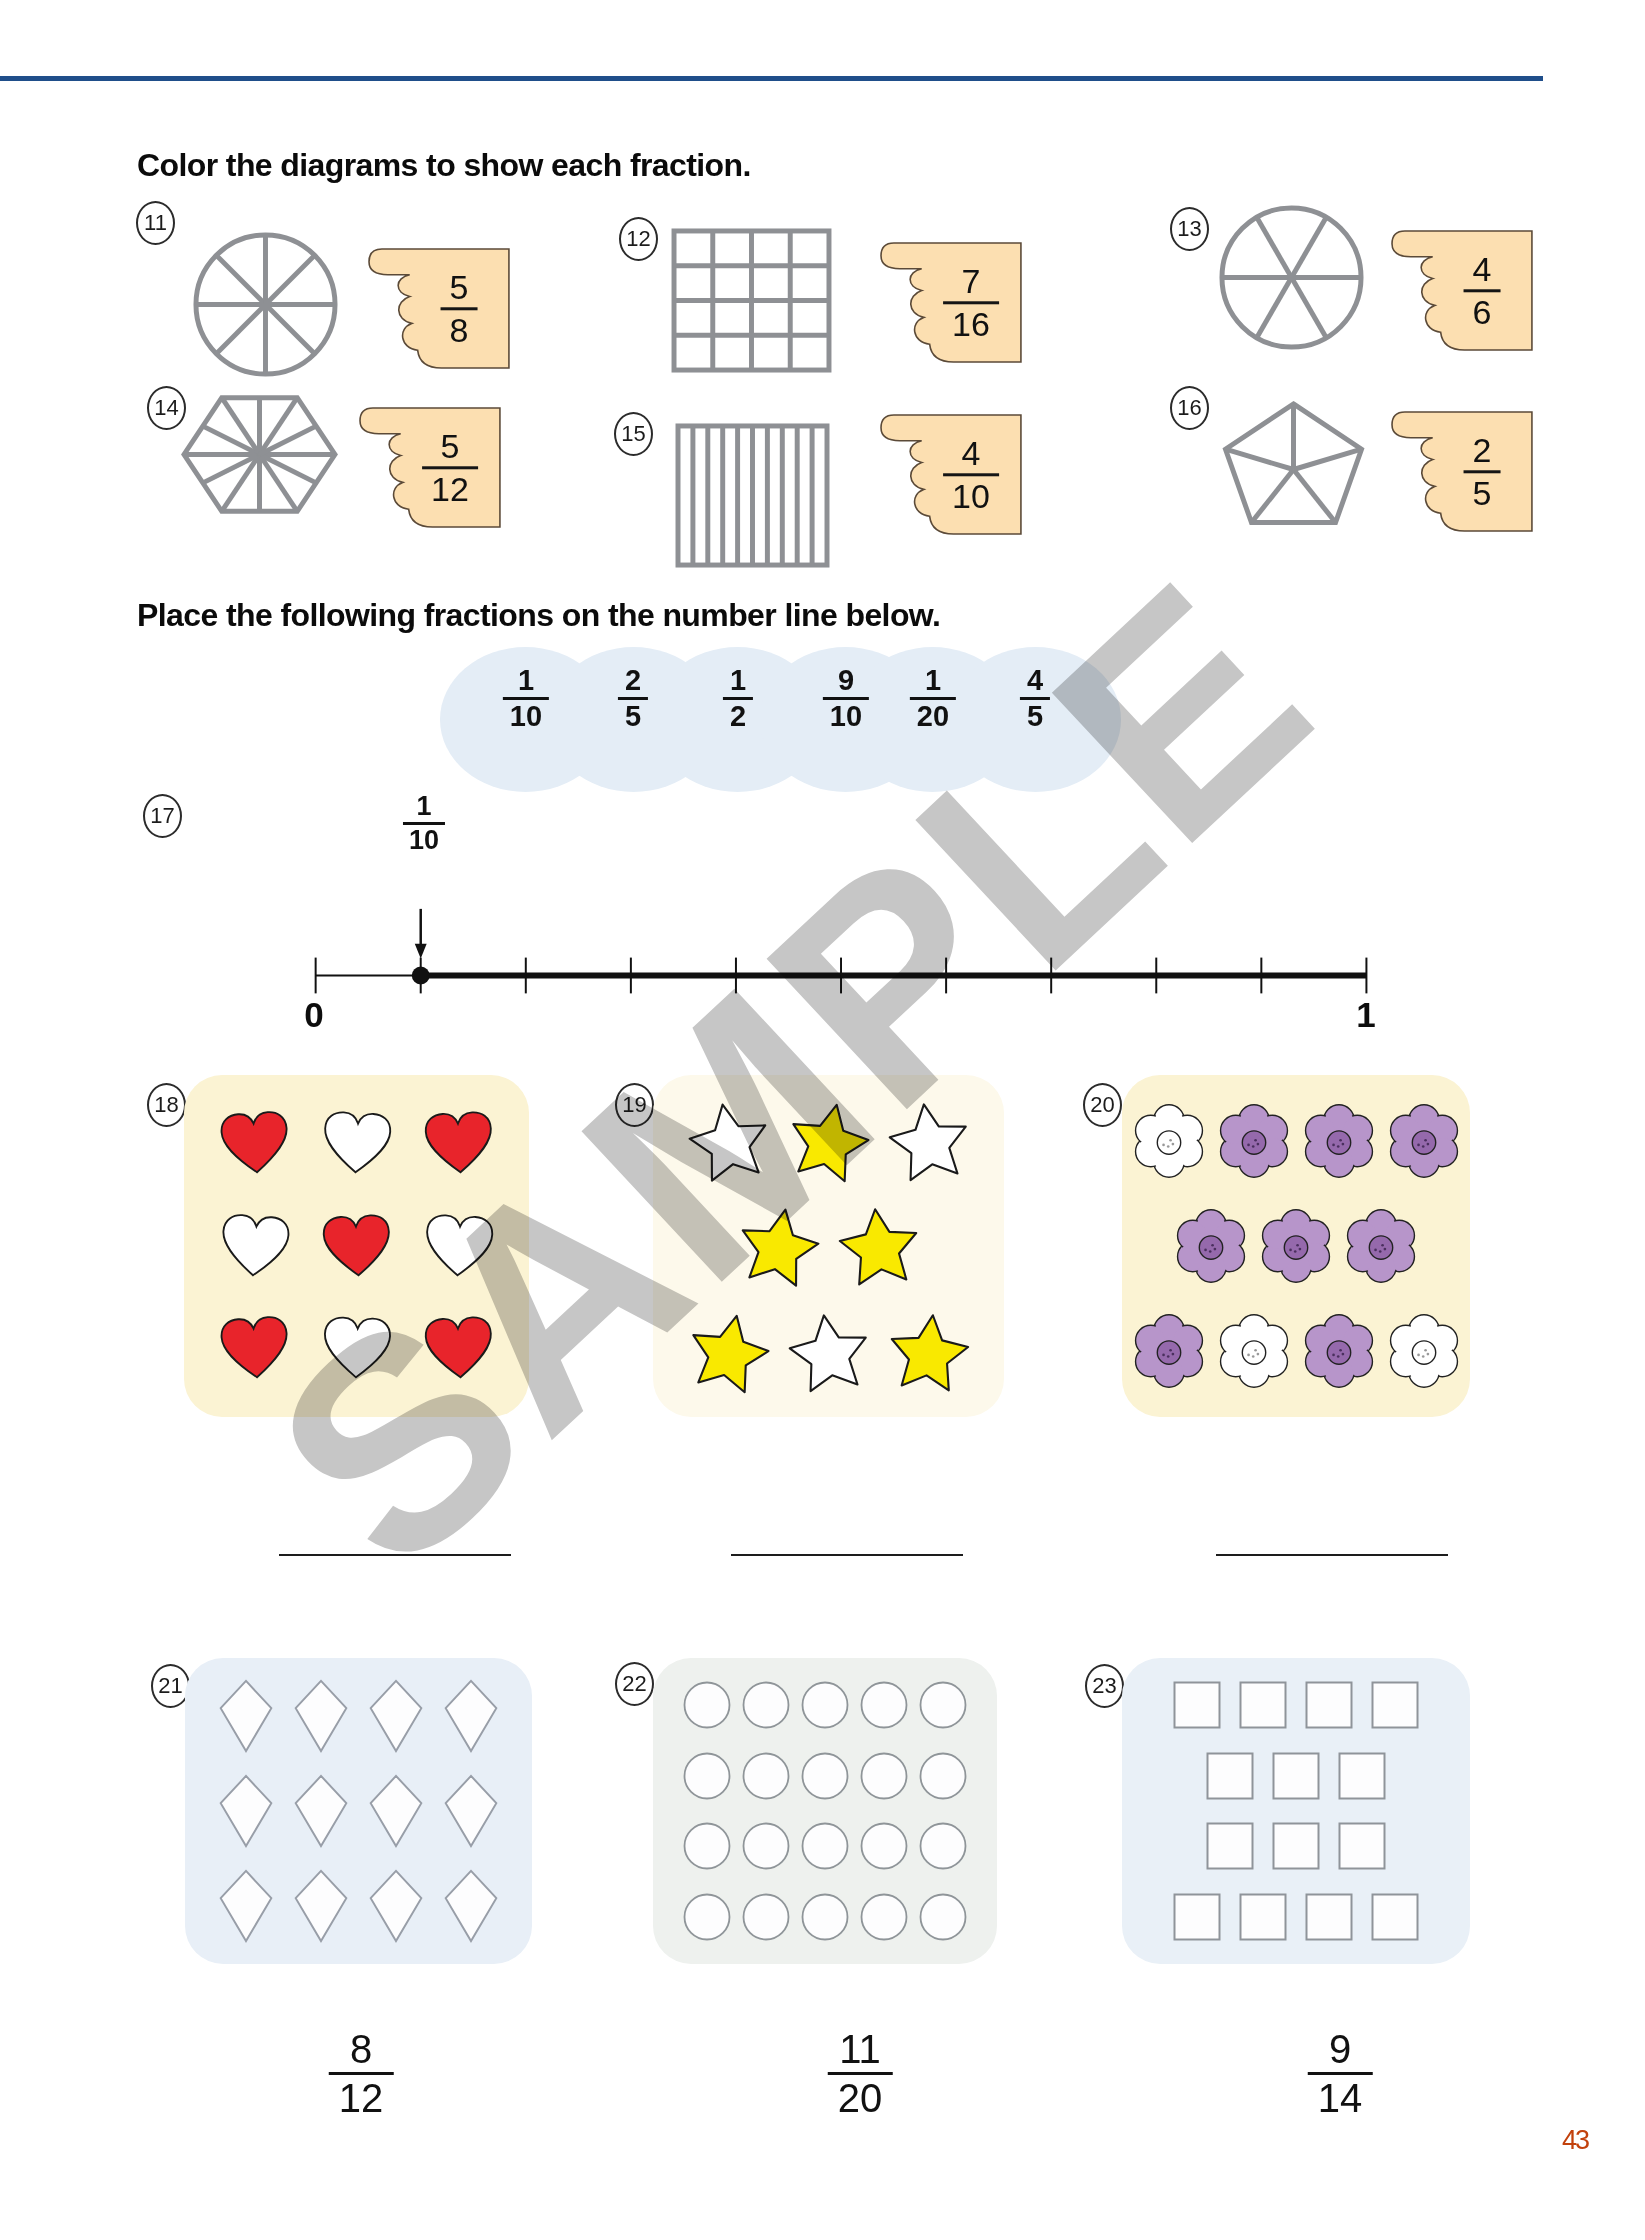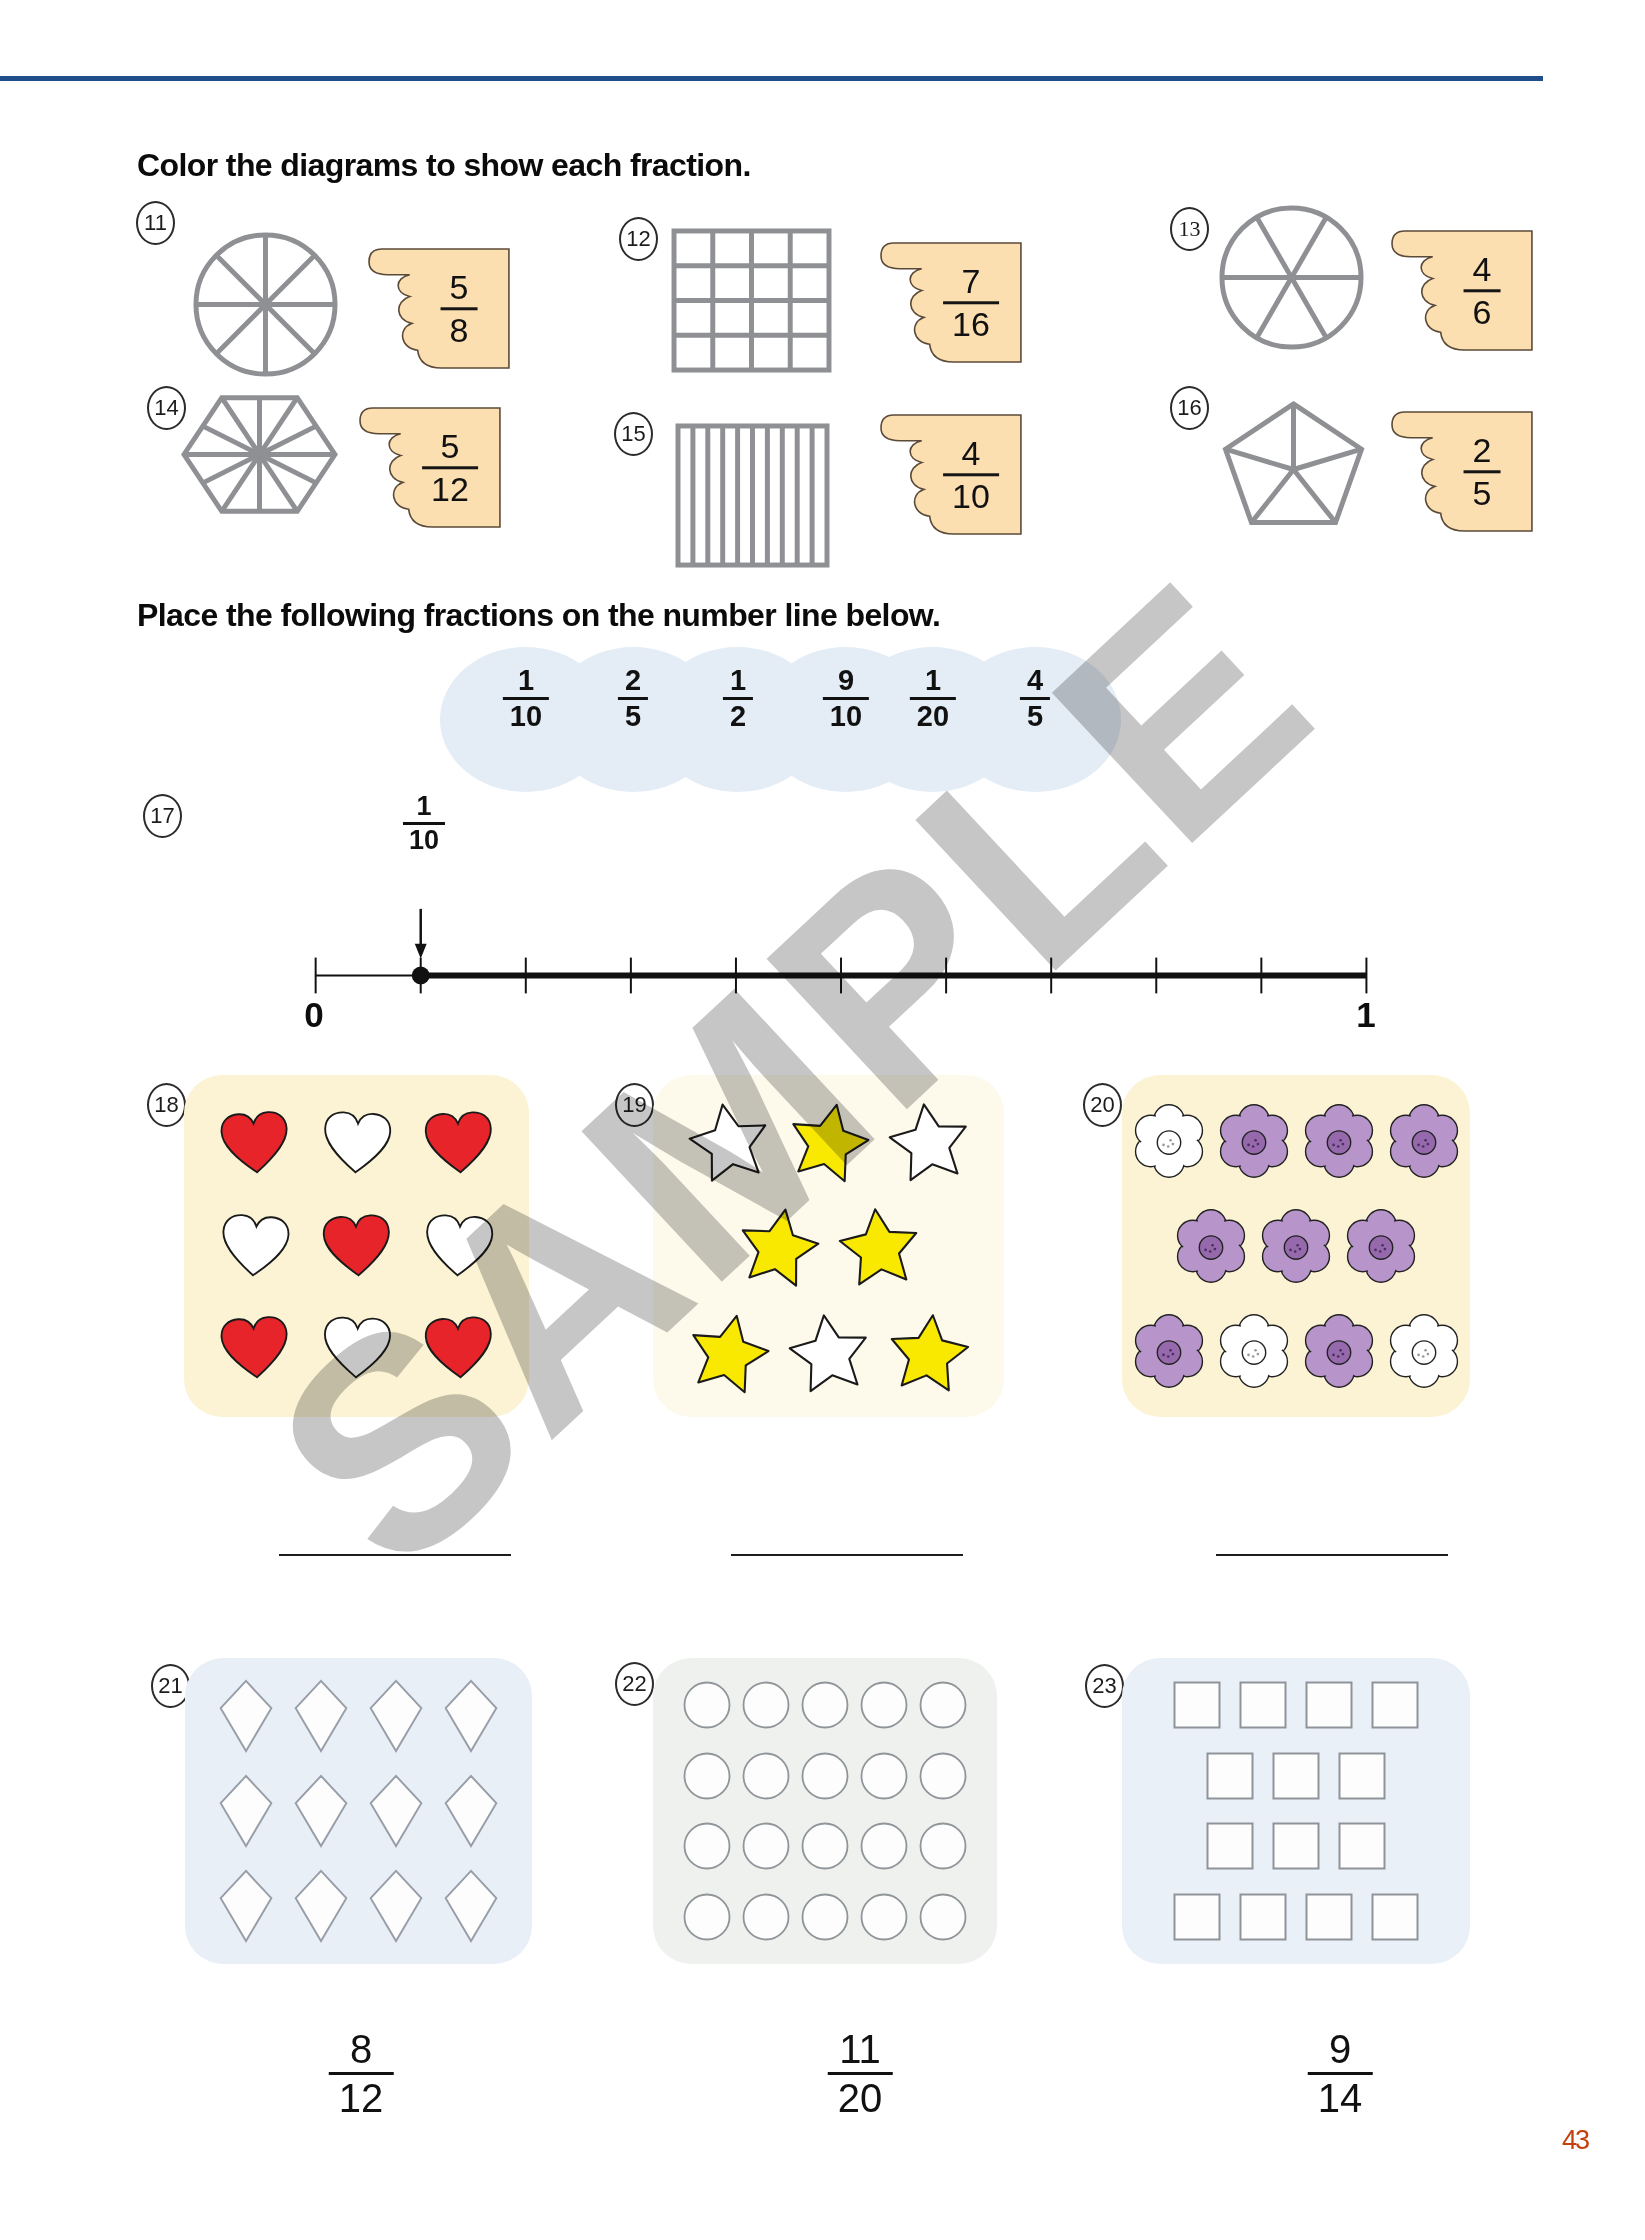--- a/index.html
+++ b/index.html
@@ -81,21 +81,21 @@
   <div class="hand" style="left:868px;top:239px;">
     <svg width="159" height="129" viewBox="0 0 160 130">
       <path d="M 26 4 L 154 4 L 154 124 L 86 124 Q 64 124 62 106 C 44 104 42 84 56 79 C 39 75 39 57 54 52 C 38 48 39 33 54 30 L 32 30 Q 13 30 13 17 Q 13 4 26 4 Z" fill="#fcdfb1" stroke="#5b4a38" stroke-width="1.6"></path>
     </svg>
     <div class="frac">
       <span class="num">7</span>
       <span class="den">16</span>
     </div>
   </div>
 
-  <div class="circnum" style="left:1170px;top:207px;font-family:Liberation Serif, serif;">
+  <div class="circnum" style="left:1170px;top:207px;">
       <span>13</span>
     </div>
   <svg class="dsvg" style="left:1207px;top:203px;" viewBox="-85 -75 170 150">
       <circle cx="0" cy="0" r="70" stroke="#8e9094" stroke-width="5" fill="none"></circle>
       <line x1="-70" y1="0" x2="70" y2="0" stroke="#8e9094" stroke-width="5" fill="none"></line>
       <line x1="-35.00000000000001" y1="-60.6217782649107" x2="35.00000000000001" y2="60.6217782649107" stroke="#8e9094" stroke-width="5" fill="none"></line>
       <line x1="34.999999999999986" y1="-60.62177826491071" x2="-34.999999999999986" y2="60.62177826491071" stroke="#8e9094" stroke-width="5" fill="none"></line>
     </svg>
   <div class="hand" style="left:1379px;top:227px;">
     <svg width="159" height="129" viewBox="0 0 160 130">

